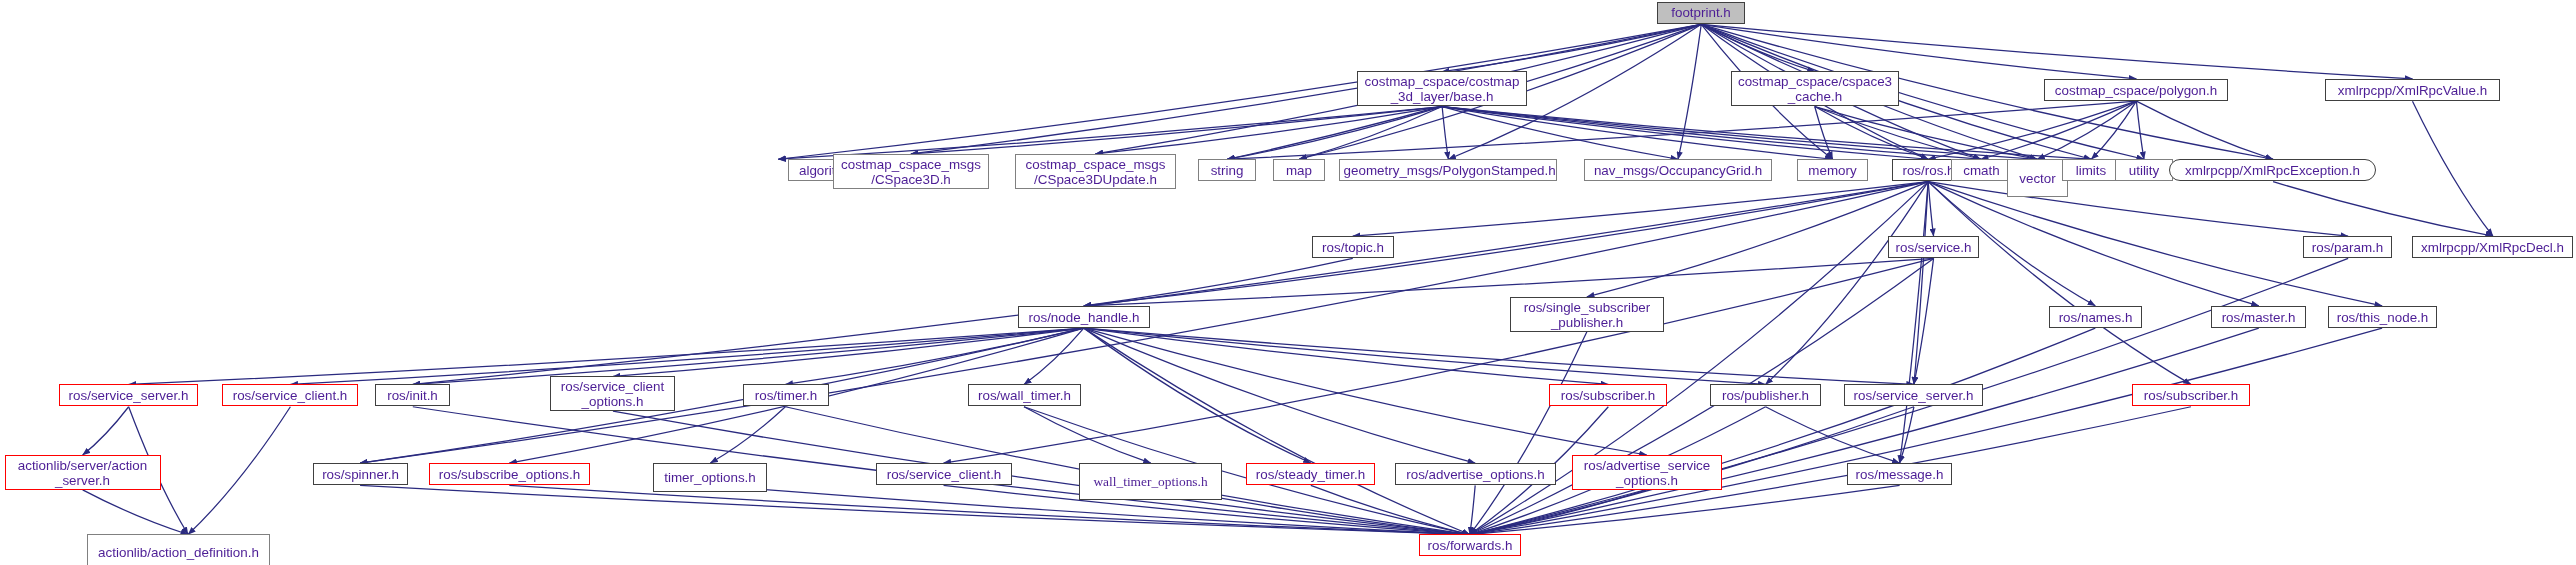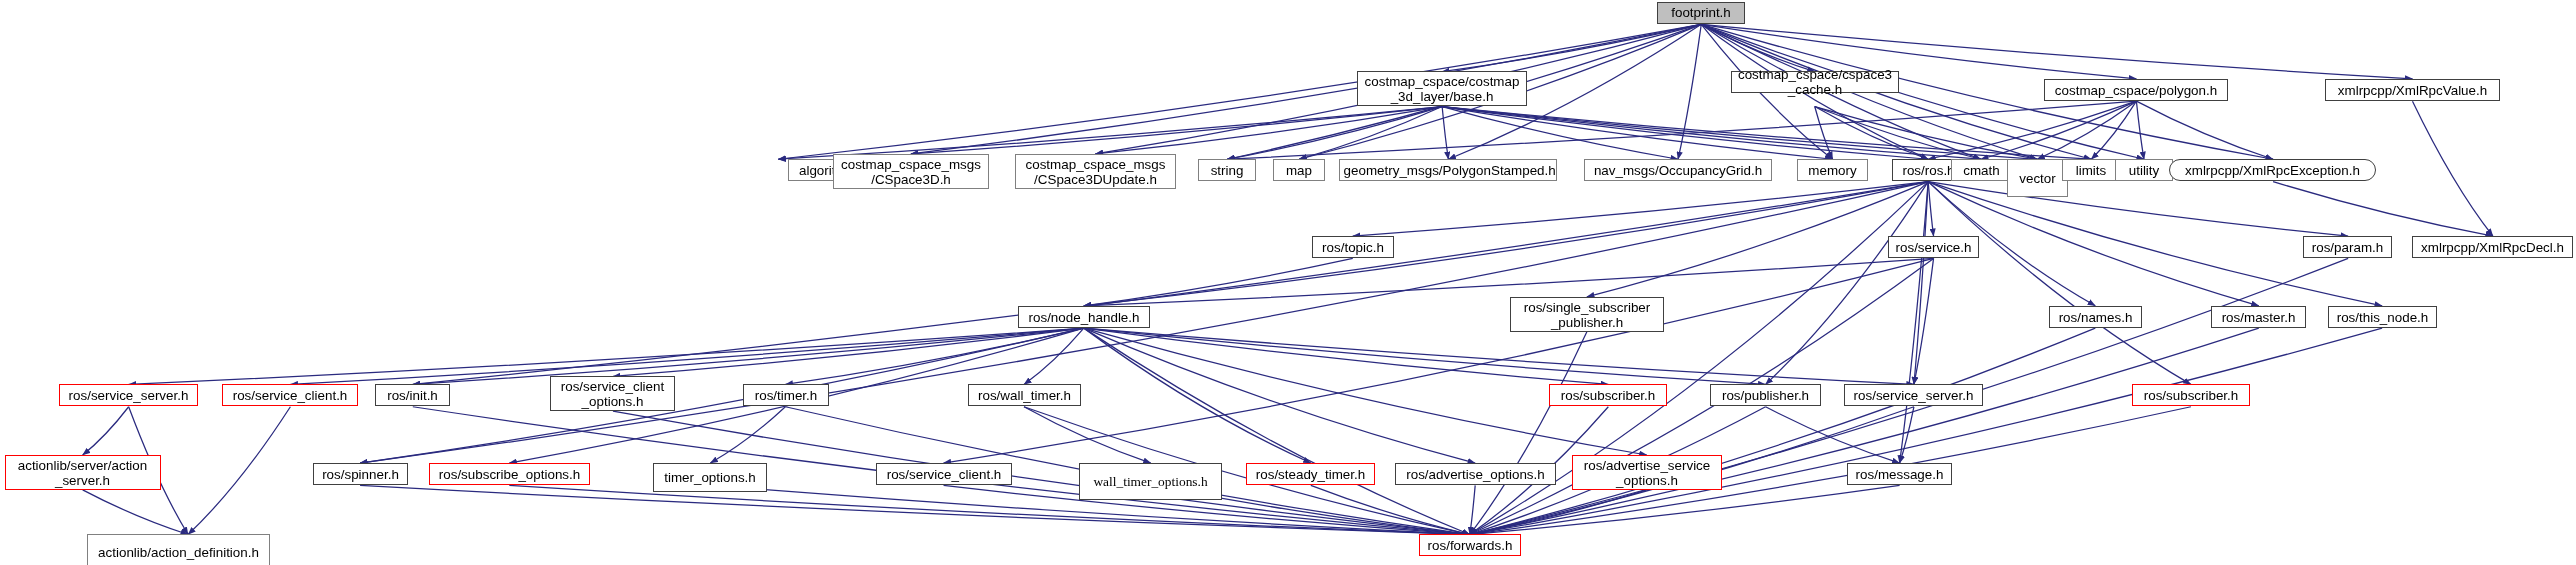--- a/index.html
+++ b/index.html
@@ -1,21 +1,21 @@
 <!DOCTYPE html>
 <html style="font-size:14.3px"><head>
 <meta charset="utf-8">
 <style>
   html,body{margin:0;padding:0;background:#ffffff;}
   body{font-family:"Liberation Sans","DejaVu Sans",sans-serif;}
   #graph-root{position:relative;width:2576px;height:566px;background:#fff;overflow:hidden;}
   #edge-layer{position:absolute;left:0;top:0;width:2576px;height:566px;}
   .gnode{position:absolute;box-sizing:border-box;display:flex;align-items:center;justify-content:center;
          text-align:center;line-height:1.12;background:#ffffff;border:0.9px solid #808080;
-         font-size:13.4px;color:#000000;white-space:pre-line;padding:0.9px 3.6px;}
+         font-size:13.4px;color:#4c1d95;white-space:pre-line;padding:0.9px 3.6px;}
   .gnode.dark{border:0.9px solid #404040;}
   .gnode.red{border:0.9px solid #ff0000;}
   .gnode.root{background:#bfbfbf;border:0.9px solid #404040;}
   .gnode span{display:block;width:100%;}
 </style>
 </head>
 <body>
 
 <div id="graph-root">
   <svg id="edge-layer" width="2576" height="566" viewBox="0 0 2883 633">
@@ -132,21 +132,21 @@
         <path d="M2142,455 Q2134,494.06 2126,518" fill="none" stroke="#2a2a7f" stroke-width="1.4" marker-end="url(#arrowhead)"></path>
         <path d="M2142,455 Q1893.5,543.66 1645,598" fill="none" stroke="#2a2a7f" stroke-width="1.4" marker-end="url(#arrowhead)"></path>
         <path d="M2452,455 Q2048.5,543.66 1645,598" fill="none" stroke="#2a2a7f" stroke-width="1.4" marker-end="url(#arrowhead)"></path>
         <path d="M2126,543 Q1885.5,577.1 1645,598" fill="none" stroke="#2a2a7f" stroke-width="1.4" marker-end="url(#arrowhead)"></path>
       </g>
   </svg>
   <div id="nodes-layer">
       <div class="gnode root" style="left: 1657px; top: 1.8px; width: 88px; height: 22.3px;"><span>footprint.h</span></div>
       <div class="gnode dark" style="left: 1357px; top: 71px; width: 170px; height: 35px;"><span>costmap_cspace/costmap
 _3d_layer/base.h</span></div>
-      <div class="gnode dark" style="left: 1731px; top: 71px; width: 168px; height: 22px;"><span>costmap_cspace/cspace3
+      <div class="gnode dark" style="left: 1731px; top: 71px; width: 168px; height: 35px;"><span>costmap_cspace/cspace3
 _cache.h</span></div>
       <div class="gnode dark" style="left: 2044px; top: 79px; width: 184px; height: 22.3px;"><span>costmap_cspace/polygon.h</span></div>
       <div class="gnode dark" style="left: 2325px; top: 79px; width: 175px; height: 22.3px;"><span>xmlrpcpp/XmlRpcValue.h</span></div>
       <div class="gnode" style="left: 740px; top: 159px; width: 77px; height: 22.3px; margin-left: 48px;"><span>algorithm</span></div>
       <div class="gnode" style="left: 833px; top: 154px; width: 156px; height: 35px;"><span>costmap_cspace_msgs
 /CSpace3D.h</span></div>
       <div class="gnode" style="left: 1015px; top: 154px; width: 161px; height: 35px;"><span>costmap_cspace_msgs
 /CSpace3DUpdate.h</span></div>
       <div class="gnode" style="left: 1198px; top: 159px; width: 58px; height: 22.3px;"><span>string</span></div>
       <div class="gnode" style="left: 1273px; top: 159px; width: 52px; height: 22.3px;"><span>map</span></div>

